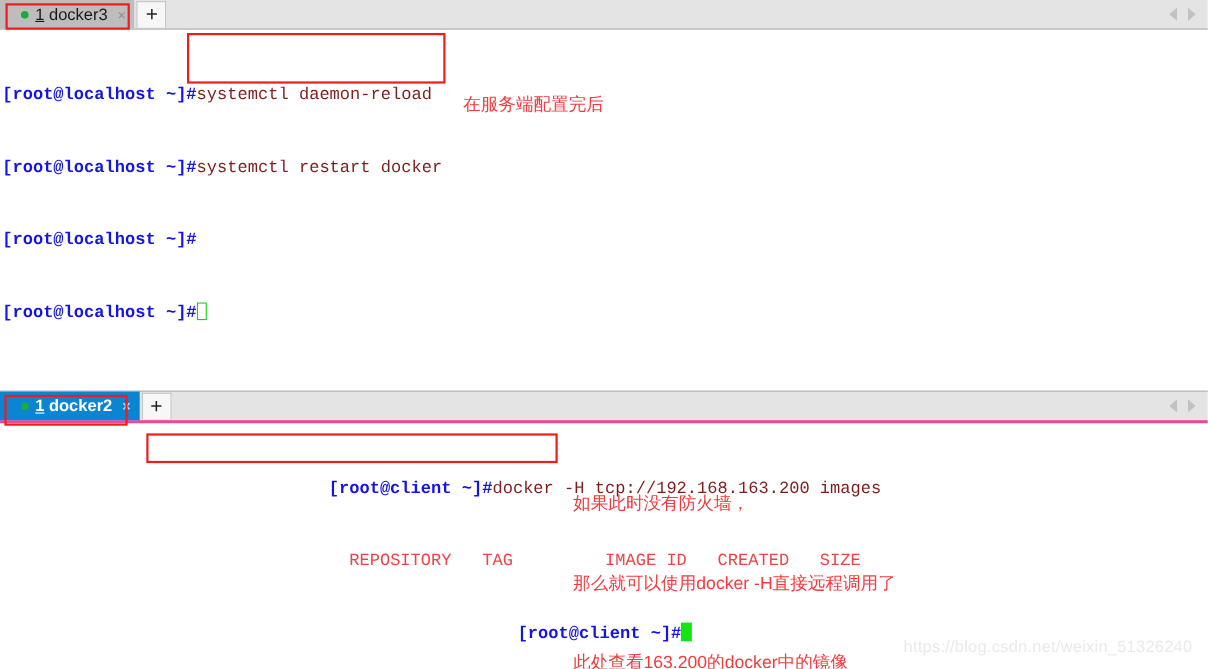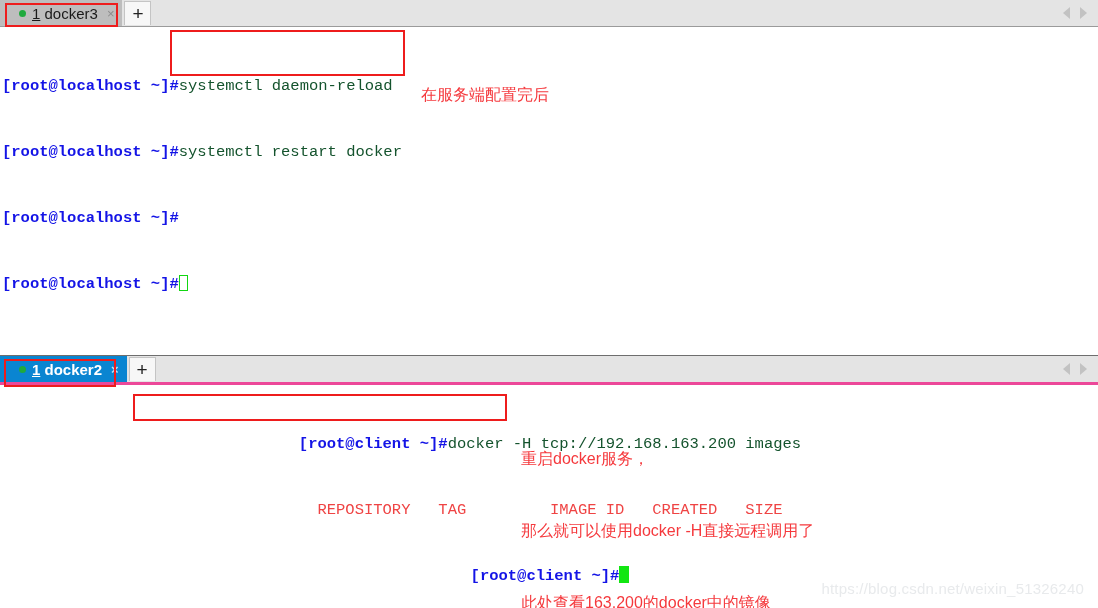--- a/index.html
+++ b/index.html
@@ -121,21 +121,21 @@
   #pane-top-terminal { height: 328px; }
   #pane-bottom-terminal { height: 220px; text-align: center; }
 
   .pane-divider {
     height: 1px;
     background: #6e6e6e;
   }
 
   .tline { height: 22px; }
   .prompt { color: #1414e6; font-weight: bold; margin-top: 19px; }
-  .cmd    { color: #14532d; }
+  .cmd    { color: #7f1d1d; }
   .plain  { color: #ef4444; }
 
   .cursor-hollow {
     display: inline-block;
     width: 9px;
     height: 16px;
     border: 1.5px solid #12d612;
     box-sizing: border-box;
     vertical-align: -3px;
   }
@@ -221,18 +221,18 @@
 <div class="redbox" style="left:5px;  top:3px;   width:113px; height:24px;"></div>
 <div class="redbox" style="left:170px;top:30px;  width:235px; height:46px;"></div>
 <div class="redbox" style="left:4px;  top:359px; width:112px; height:28px;"></div>
 <div class="redbox" style="left:133px;top:394px; width:374px; height:27px;"></div>
 
 <div class="annot" style="left:421px; top:36px;font-family:Liberation Mono, monospace;">
   <div>在服务端配置完后</div>
 </div>
 
 <div class="annot" style="left:521px; top:399px;">
-  <div>重启docker服务，</div>
+  <div>如果此时没有防火墙，</div>
   <div>那么就可以使用docker -H直接远程调用了</div>
   <div>此处查看163.200的docker中的镜像</div>
 </div>
 
 <div class="watermark">https://blog.csdn.net/weixin_51326240</div>
 
 </body></html>

